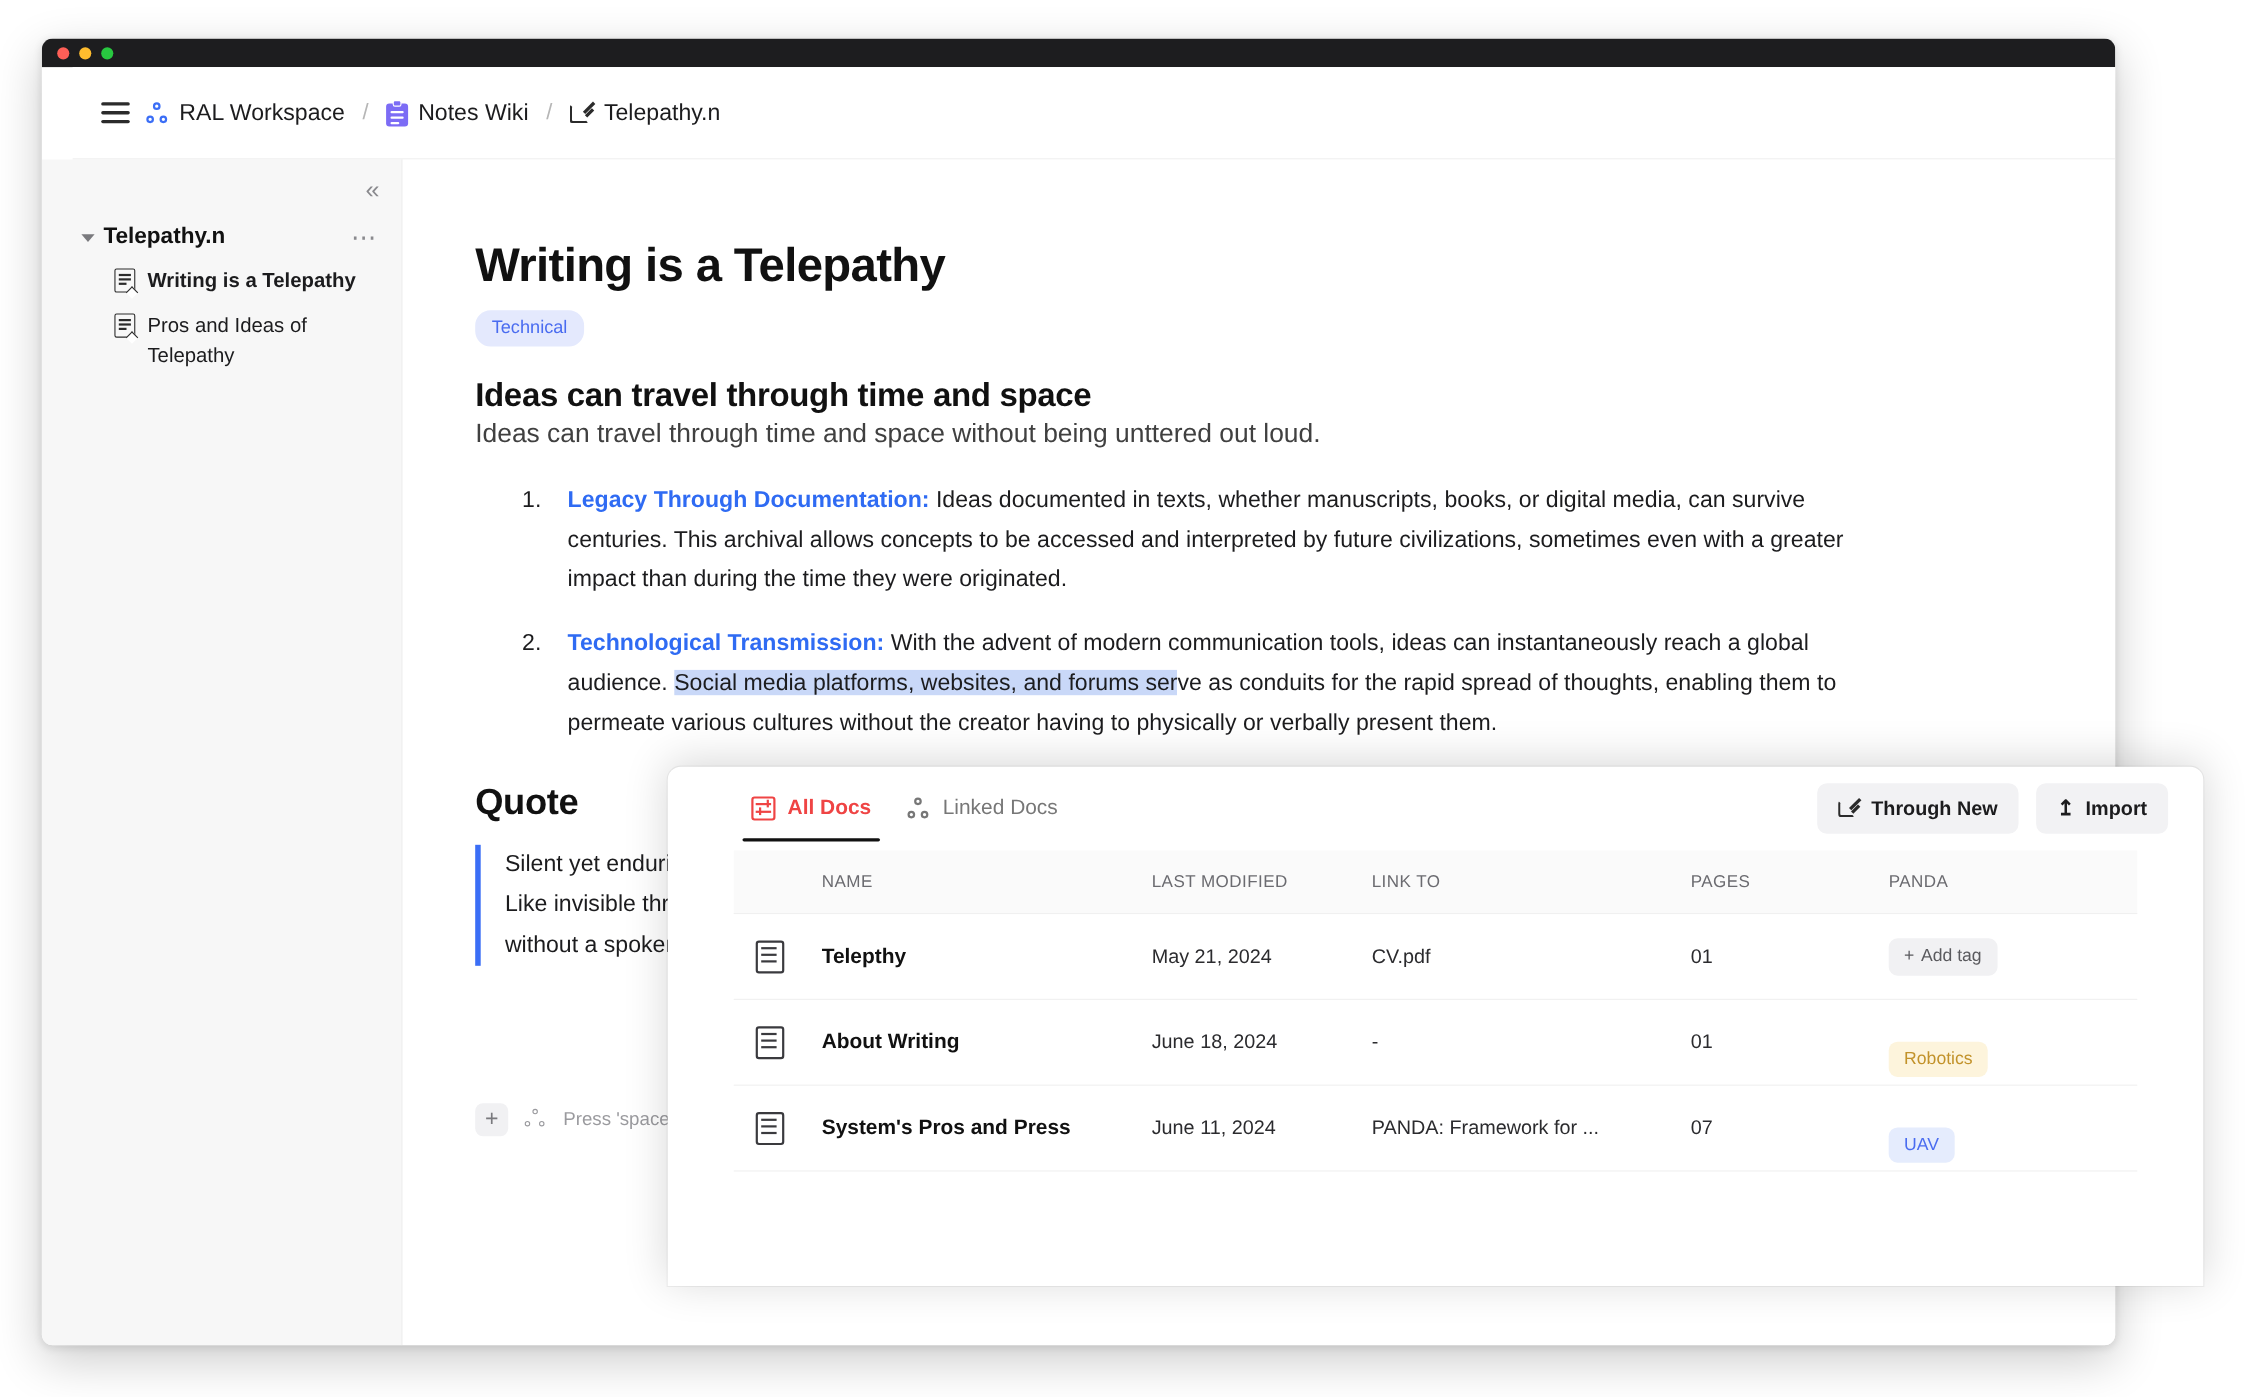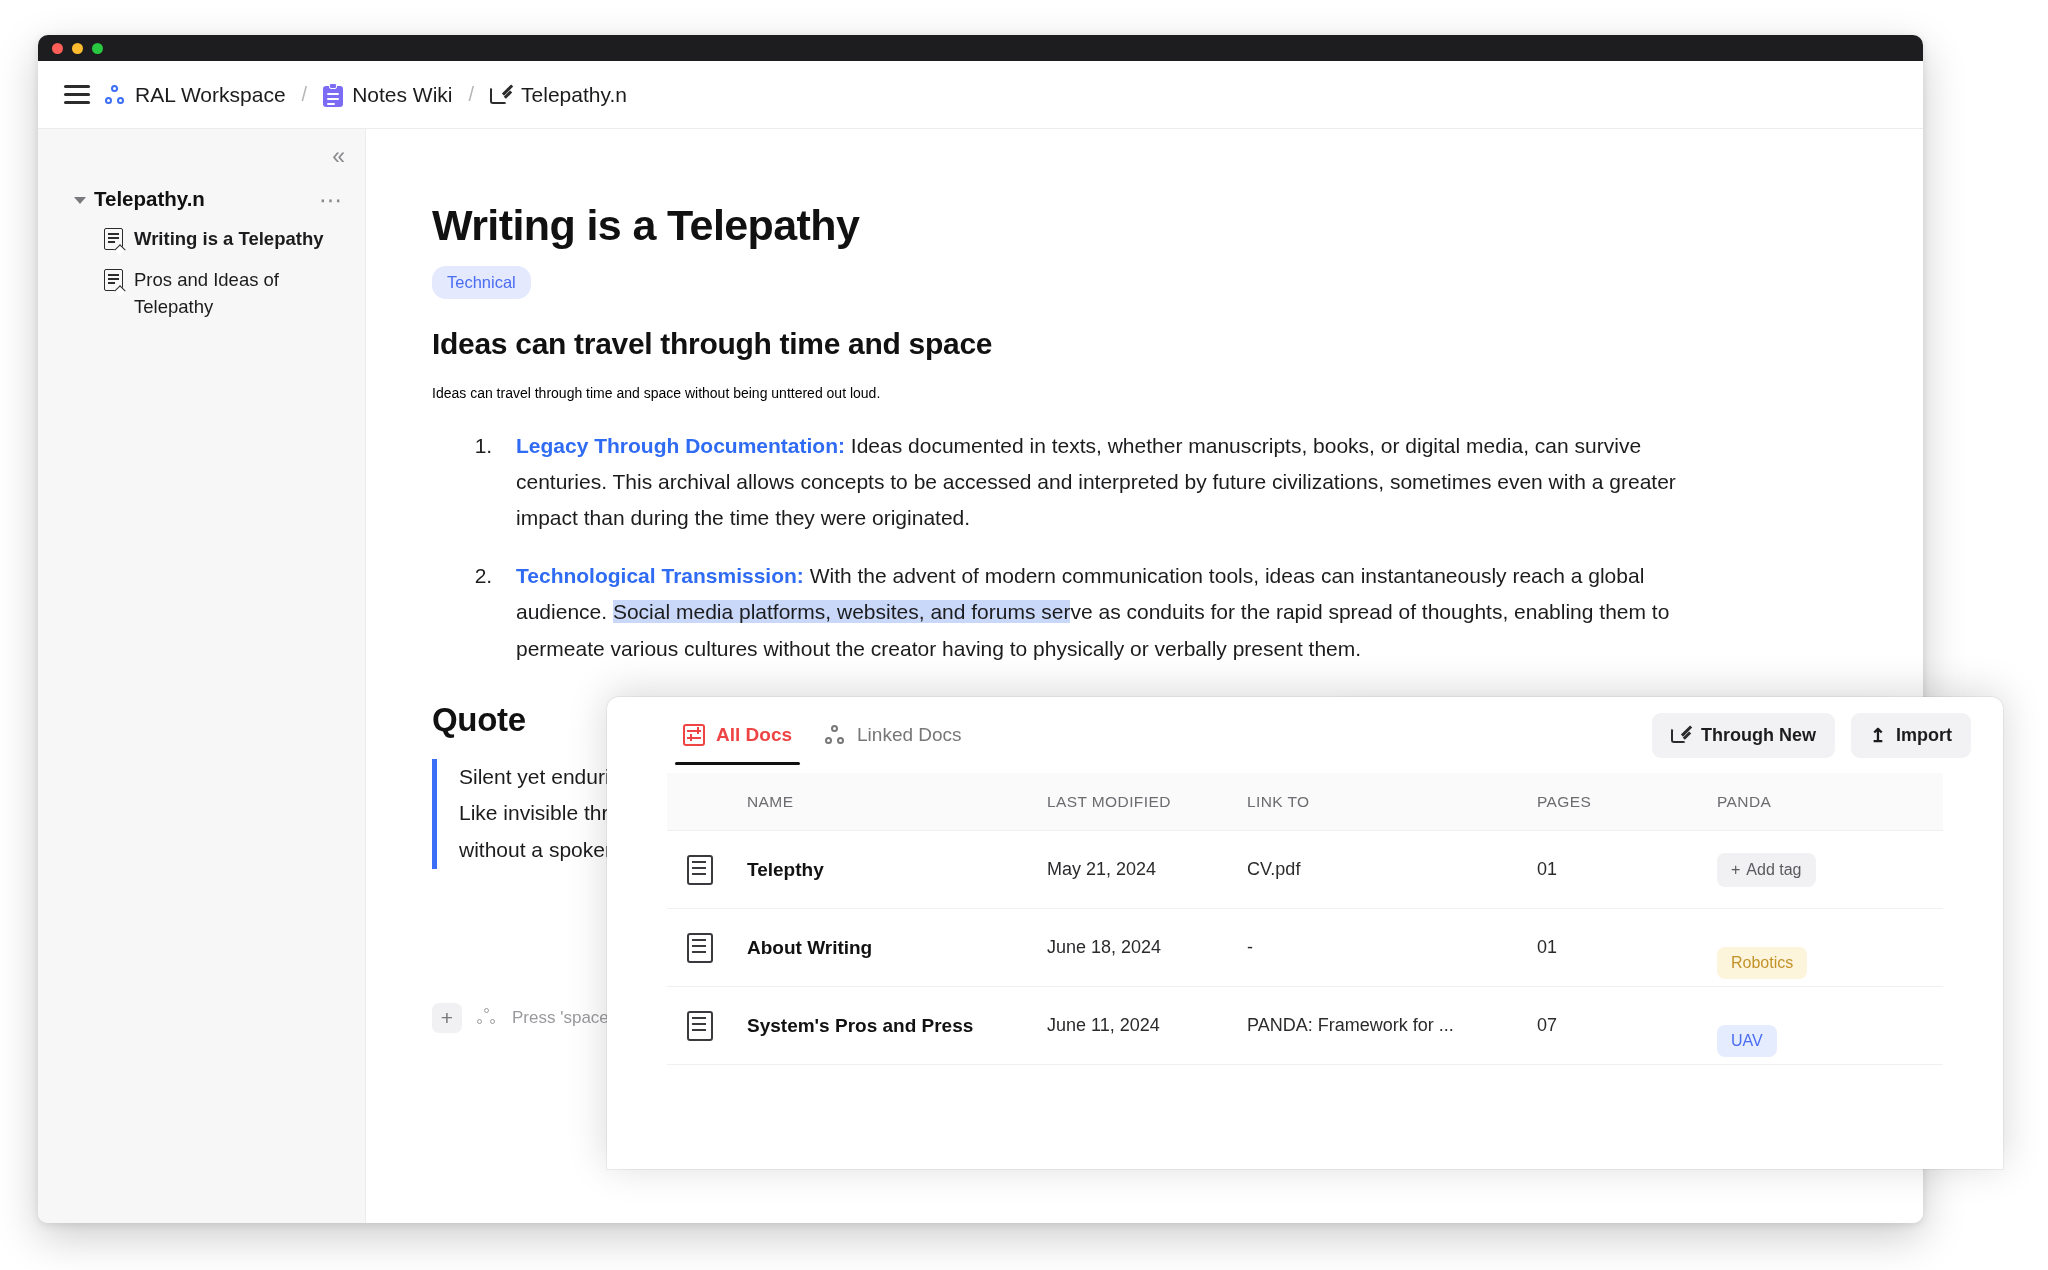--- a/index.html
+++ b/index.html
@@ -30,27 +30,28 @@
     padding-left: 14px; gap: 9px;
     flex: 0 0 auto;
   }
   .dot { width: 11px; height: 11px; border-radius: 50%; }
   .dot.red    { background: #ff5f57; }
   .dot.yellow { background: #febc2e; }
   .dot.green  { background: #28c840; }
 
   
   #breadcrumb-bar {
-    height: 68px;
+    height: 84px;
     flex: 0 0 auto;
     border-bottom: 1px solid #ececec;
     display: flex; align-items: center;
     padding: 0 26px;
     gap: 14px;
     background: #fff;
+    margin-left: 28px;
   }
   .hamburger { width: 26px; height: 19px; display: flex; flex-direction: column; justify-content: space-between; cursor: pointer; }
   .hamburger span { display: block; height: 2.6px; background: #2b2b2b; border-radius: 2px; }
   .crumb { display: flex; align-items: center; gap: 9px; font-size: 21px; color: #1c1c1e; cursor: pointer; white-space: nowrap; }
   .crumb-sep { color: #b6b6b6; font-size: 20px; padding: 0 2px; }
 
   
   .ws-icon { width: 22px; height: 22px; position: relative; flex: 0 0 auto; }
   .ws-icon i { position: absolute; border: 2px solid #3b6ef6; border-radius: 50%; width: 7px; height: 7px; box-sizing: border-box; }
   .ws-icon i:nth-child(1) { left: 7px;  top: 1px; }
@@ -116,21 +117,21 @@
   
   #editor {
     flex: 1 1 auto; position: relative; background: #fff;
     padding: 72px 0 0 0; overflow: hidden;
   }
   .ed-inner { padding-left: 66px; padding-right: 90px; max-width: 1460px; }
   #doc-title { font-size: 43px; font-weight: bold; color: #111; letter-spacing: -.6px; }
   #tag-row { margin-top: 16px; }
   .tag-pill { display: inline-block; background: #e4e9fd; color: #4a6cf0; font-size: 16.5px; padding: 7px 15px; border-radius: 14px; }
   #h2 { font-size: 30px; font-weight: bold; color: #111; margin-top: 28px; letter-spacing: -.3px; }
-  .para { font-size: 14px; color: #000000; margin-top: 22px; line-height: 1.5; }
+  .para { font-size: 24px; color: #404040; line-height: 1.5; }
   ol.doc-list { margin-top: 24px; padding-left: 66px; }
   ol.doc-list li { font-size: 21px; color: #1c1c1e; line-height: 1.72; margin-bottom: 22px; padding-left: 18px; }
   ol.doc-list li::marker { color: #1c1c1e; }
   .lead { color: #2f6bf3; font-weight: bold; }
   .sel { background: #c9d8f8; }
   #h3-quote { font-size: 33px; font-weight: bold; color: #111; margin-top: 34px; letter-spacing: -.3px; }
   #blockquote { margin-top: 20px; padding-left: 22px; border-left: 5px solid #3b6ef6; }
   #blockquote p { font-size: 21px; color: #1c1c1e; line-height: 1.75; }
 
   

